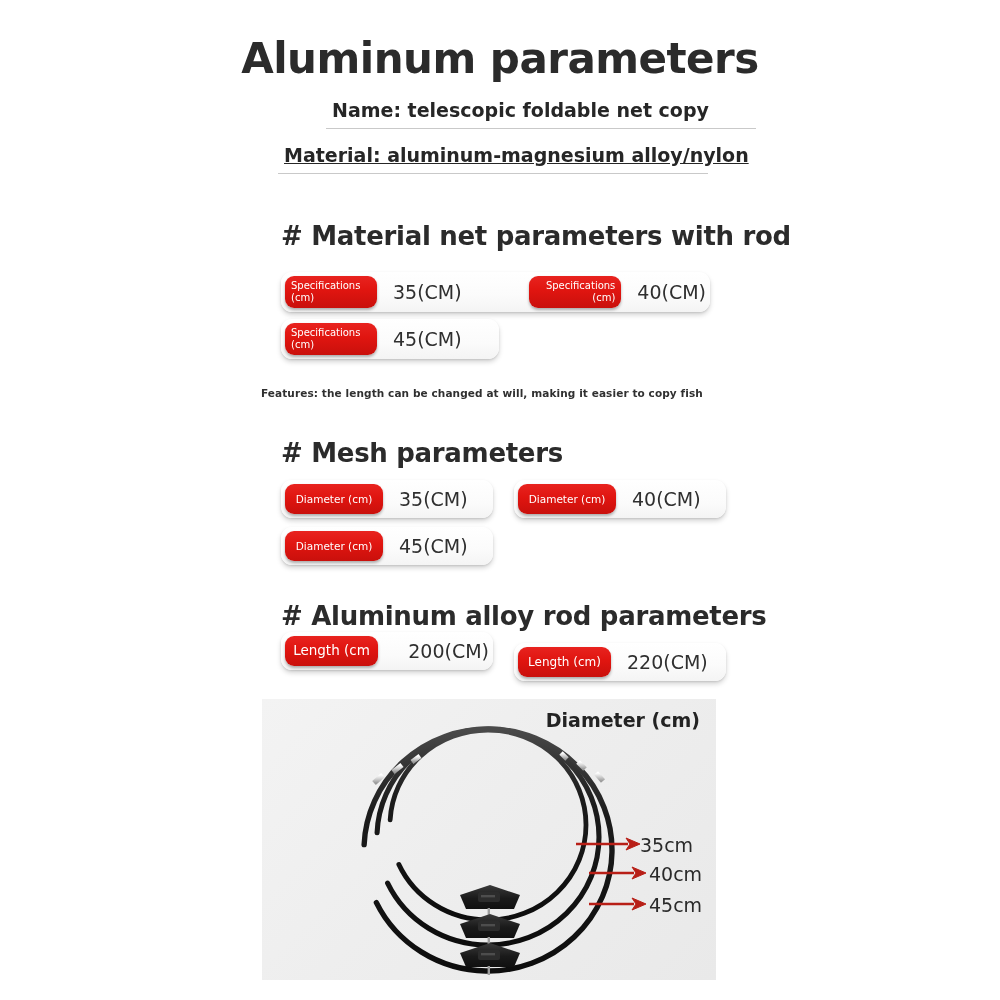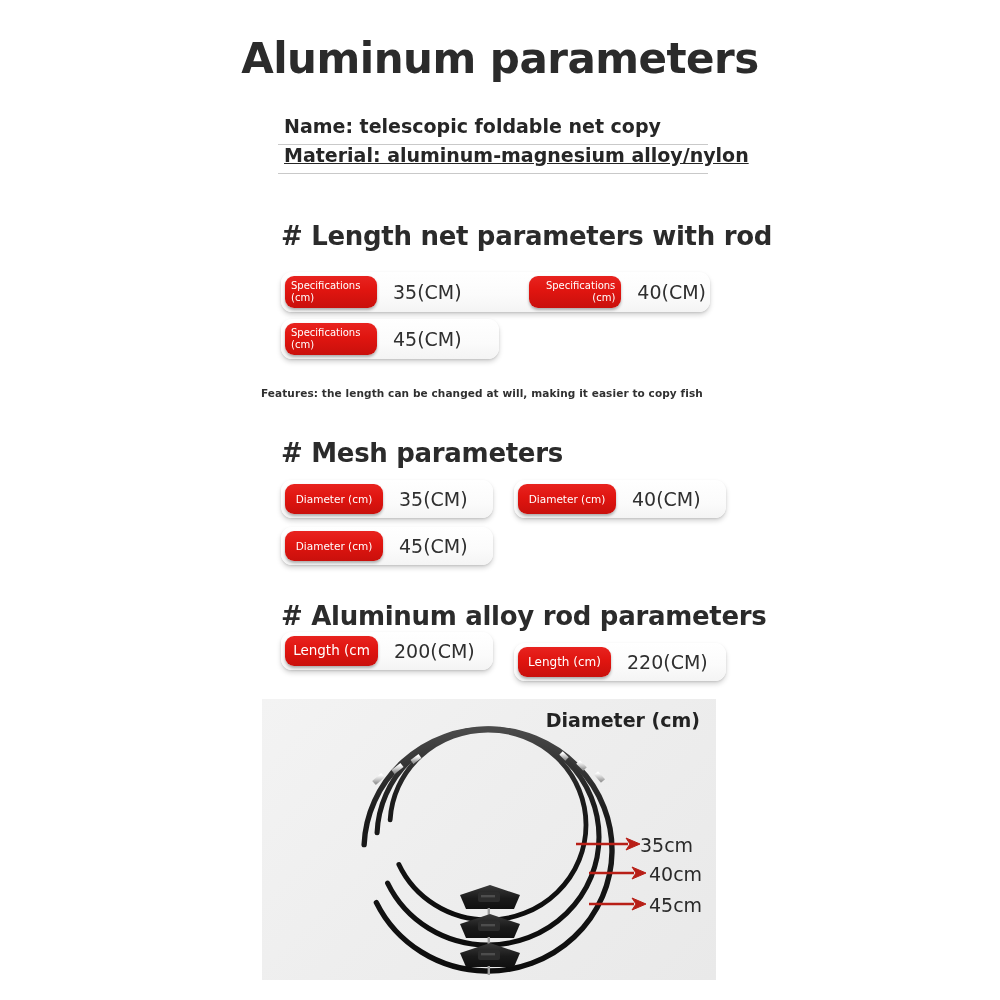--- a/index.html
+++ b/index.html
@@ -34,21 +34,21 @@
     position: absolute;
     left: 278px;
     width: 424px;
     font-size: 19px;
     font-weight: 700;
     color: #262626;
     padding-bottom: 7px;
     border-bottom: 1px solid #c9c9c9;
     white-space: nowrap;
   }
-  .spec-line.name { top: 115px; padding-left: 6px; }
+  .spec-line.name { top: 99px; padding-left: 6px; margin-left: 48px; }
   .spec-line.material { top: 144px; padding-left: 6px; text-decoration: underline; }
 
   
   .section-heading {
     position: absolute;
     left: 281px;
     font-size: 26px;
     font-weight: 700;
     color: #2b2b2b;
     letter-spacing: -0.3px;
@@ -112,21 +112,21 @@
   .pill-r2 { left: 281px; top: 319px; width: 218px; height: 40px; padding: 4px; }
   .pill-r2 .badge { width: 92px; height: 32px; }
 
   
   .pill-m1 { left: 281px; top: 480px; width: 212px; height: 38px; padding: 4px; }
   .pill-m2 { left: 514px; top: 480px; width: 212px; height: 38px; padding: 4px; }
   .pill-m3 { left: 281px; top: 527px; width: 212px; height: 38px; padding: 4px; }
   .pill-m1 .badge, .pill-m2 .badge, .pill-m3 .badge { height: 30px; width: 98px; font-size: 10.5px; }
 
   
-  .pill-l1 { left: 281px; top: 632px; width: 212px; height: 38px; padding: 4px; }
+  .pill-l1 { left: 281px; top: 632px; width: 212px; height: 38px; padding: 4px; justify-content: space-between; }
   .pill-l2 { left: 514px; top: 632px; width: 212px; height: 38px; padding: 4px; margin-top: 11px; }
   .pill-l1 .badge { height: 30px; width: 93px; font-size: 13.5px; }
   .pill-l2 .badge { height: 30px; width: 93px; font-size: 12px; }
 
   
   .features-note {
     position: absolute;
     left: 261px;
     top: 387px;
     font-size: 10.5px;
@@ -174,21 +174,21 @@
   .al-3 { left: 649px; top: 894px; }
 </style>
 </head>
 <body>
 
 <div class="page-title">Aluminum parameters</div>
 
 <div class="spec-line name">Name: telescopic foldable net copy</div>
 <div class="spec-line material">Material: aluminum-magnesium alloy/nylon</div>
 
-<div class="section-heading sh-1"># Length net parameters with rod</div>
+<div class="section-heading sh-1"># Material net parameters with rod</div>
 
 <div class="pill pill-r1">
   <div class="badge two-line b1">
     <span class="l1">Specifications</span>
     <span class="l2">(cm)</span>
   </div>
   <div class="value v1">35(CM)</div>
   <div class="badge two-line align-right b2">
     <span class="l1">Specifications</span>
     <span class="l2">(cm)</span>

